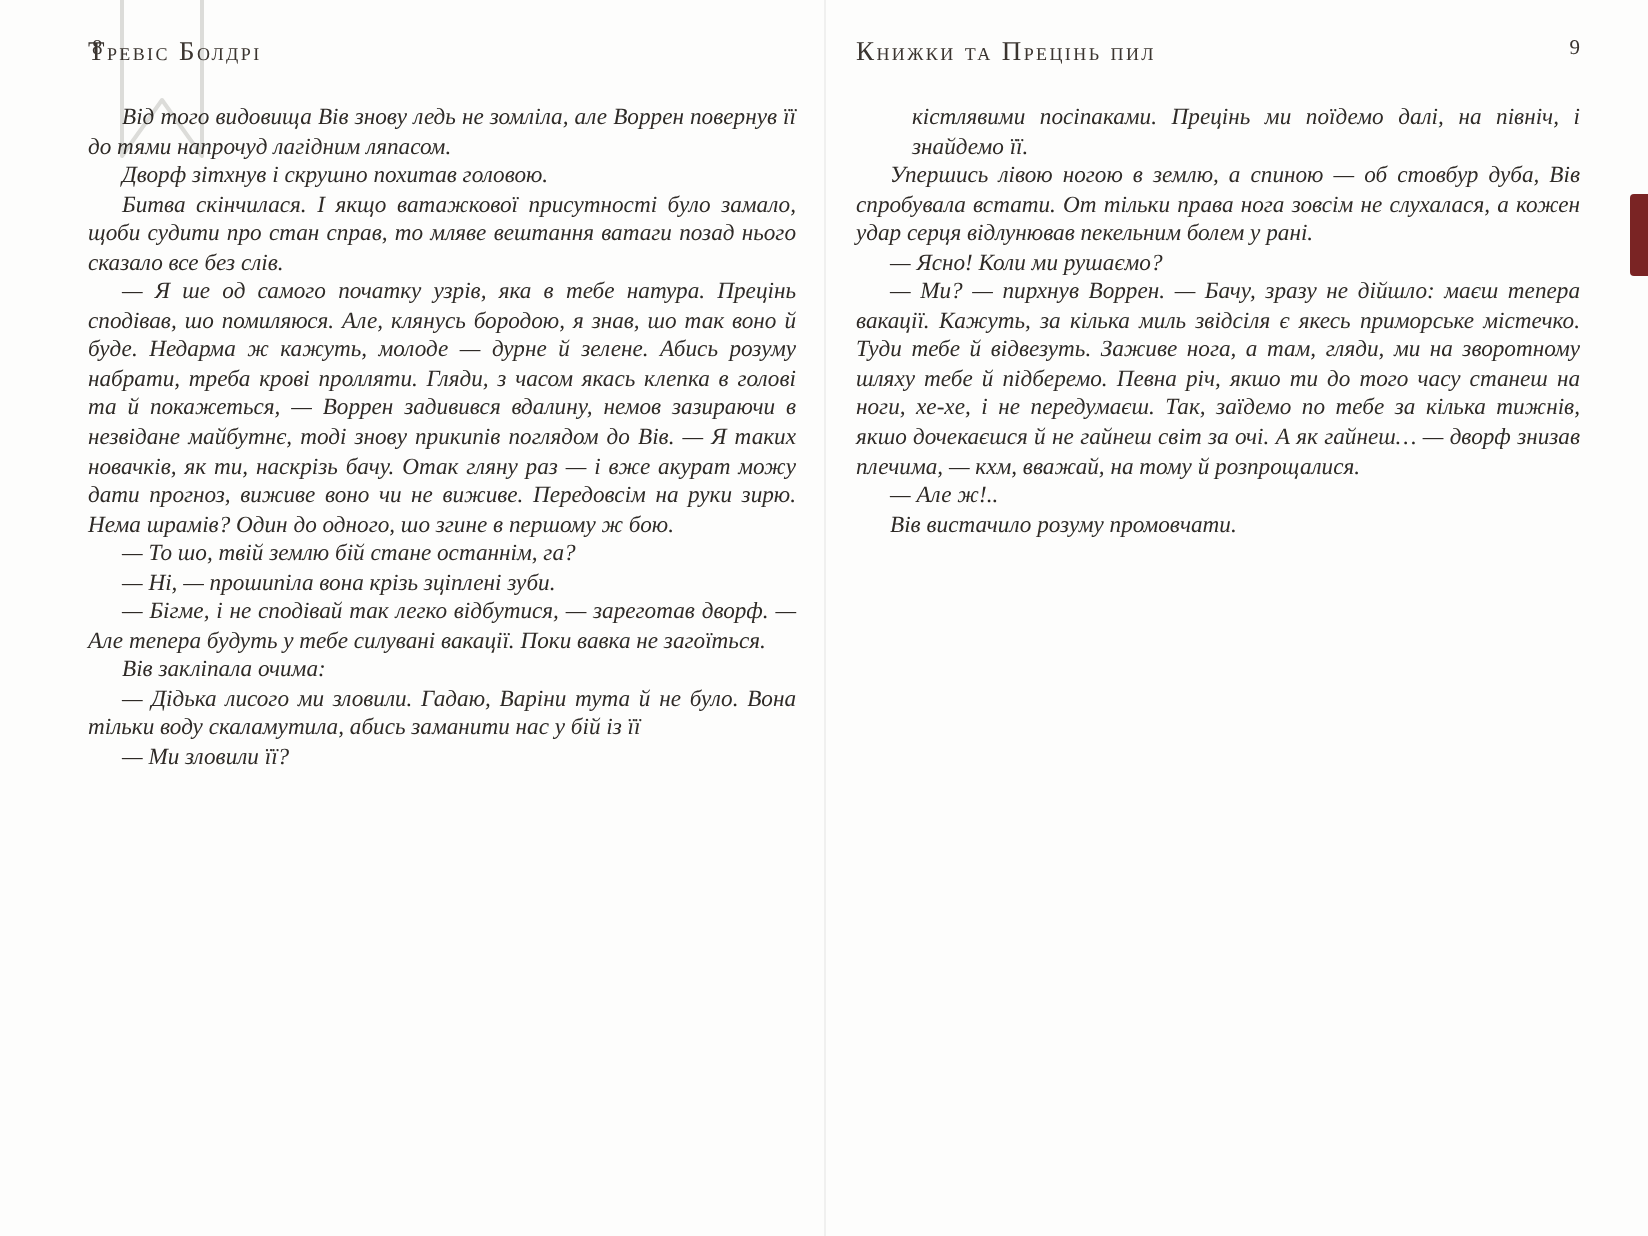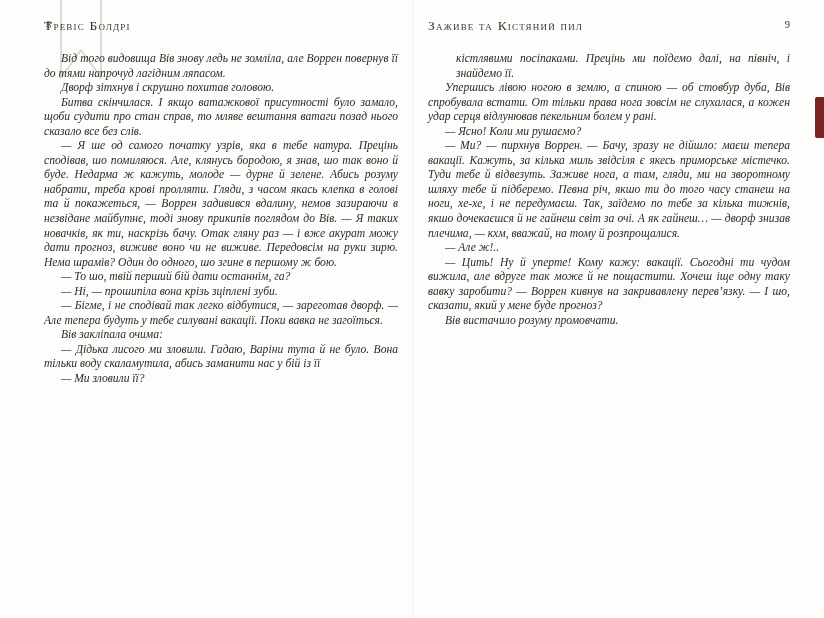--- a/index.html
+++ b/index.html
@@ -94,42 +94,41 @@
   <div class="page left">
     <div class="page-header">
       <span class="page-num">8</span>
       <span class="running-title">Тревіс Болдрі</span>
     </div>
     <div class="body-text">
       <p>Від того видовища Вів знову ледь не зомліла, але Воррен повернув її до тями напрочуд лагідним ляпасом.</p>
       <p>Дворф зітхнув і скрушно похитав головою.</p>
       <p>Битва скінчилася. І якщо ватажкової присутності було замало, щоби судити про стан справ, то мляве вештання ватаги позад нього сказало все без слів.</p>
       <p>— Я ше од самого початку узрів, яка в тебе натура. Прецінь сподівав, шо помиляюся. Але, клянусь бородою, я знав, шо так воно й буде. Недарма ж кажуть, молоде — дурне й зелене. Абись розуму набрати, треба крові пролляти. Гляди, з часом якась клепка в голові та й покажеться, — Воррен задивився вдалину, немов зазираючи в незвідане майбутнє, тоді знову прикипів поглядом до Вів. — Я таких новачків, як ти, наскрізь бачу. Отак гляну раз — і вже акурат можу дати прогноз, виживе воно чи не виживе. Передовсім на руки зирю. Нема шрамів? Один до одного, шо згине в першому ж бою.</p>
-      <p>— То шо, твій перший бій дати останнім, га?</p>
+      <p>— То шо, твій землю бій стане останнім, га?</p>
       <p>— Ні, — прошипіла вона крізь зціплені зуби.</p>
       <p>— Бігме, і не сподівай так легко відбутися, — зареготав дворф. — Але тепера будуть у тебе силувані вакації. Поки вавка не загоїться.</p>
       <p>Вів закліпала очима:</p>
       <p>— Дідька лисого ми зловили. Гадаю, Варіни тута й не було. Вона тільки воду скаламутила, абись заманити нас у бій із її</p>
       <p>— Ми зловили її?</p>
     </div>
   </div>
 
   <div class="gutter"></div>
 
   <div class="page right">
     <div class="page-header">
-      <span class="running-title">Заживе та Кістяний пил</span>
+      <span class="running-title">Книжки та Прецінь пил</span>
       <span class="page-num">9</span>
     </div>
     <div class="body-text">
       <p class="noindent">кістлявими посіпаками. Прецінь ми поїдемо далі, на північ, і знайдемо її.</p>
       <p>Упершись лівою ногою в землю, а спиною — об стовбур дуба, Вів спробувала встати. От тільки права нога зовсім не слухалася, а кожен удар серця відлунював пекельним болем у рані.</p>
       <p>— Ясно! Коли ми рушаємо?</p>
       <p>— Ми? — пирхнув Воррен. — Бачу, зразу не дійшло: маєш тепера вакації. Кажуть, за кілька миль звідсіля є якесь приморське містечко. Туди тебе й відвезуть. Заживе нога, а там, гляди, ми на зворотному шляху тебе й підберемо. Певна річ, якшо ти до того часу станеш на ноги, хе-хе, і не передумаєш. Так, заїдемо по тебе за кілька тижнів, якшо дочекаєшся й не гайнеш світ за очі. А як гайнеш… — дворф знизав плечима, — кхм, вважай, на тому й розпрощалися.</p>
       <p>— Але ж!..</p>
-      <p>— Цить! Ну й уперте! Кому кажу: вакації. Сьогодні ти чудом вижила, але вдруге так може й не пощастити. Хочеш іще одну таку вавку заробити? — Воррен кивнув на закривавлену перев’язку. — І шо, сказати, який у мене буде прогноз?</p>
       <p>Вів вистачило розуму промовчати.</p>
     </div>
   </div>
 
   <div class="bookmark-tab"></div>
 
 </div>
 
 </body></html>

